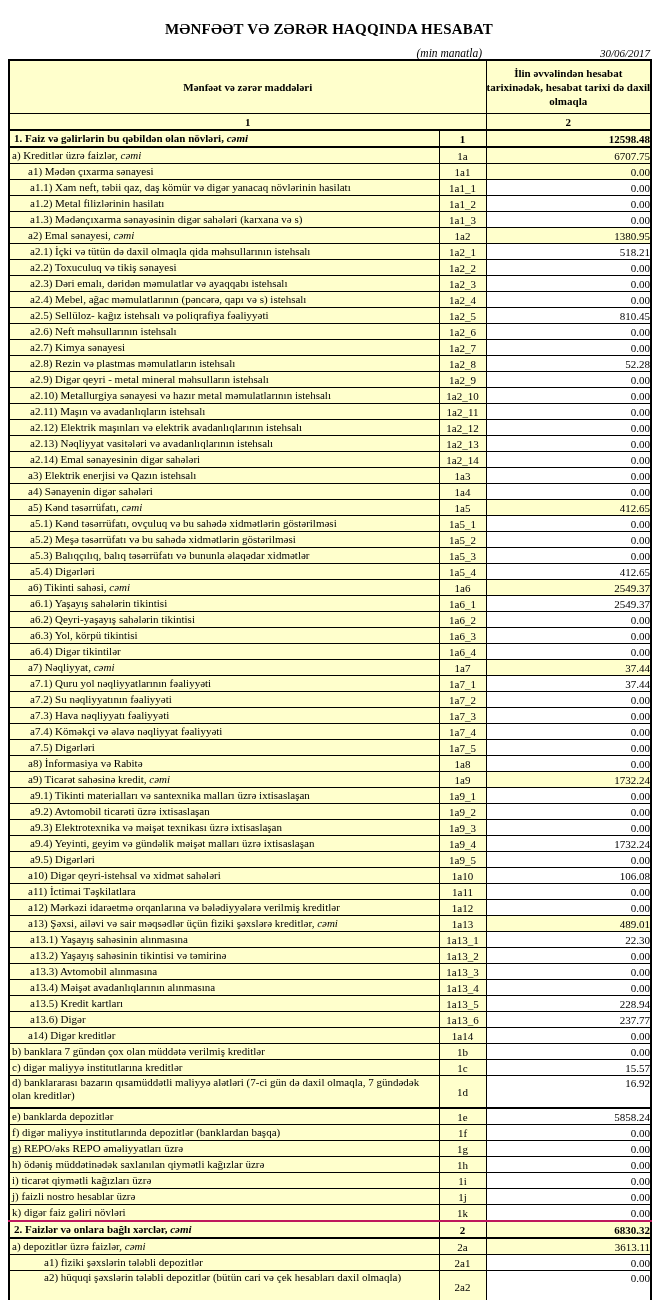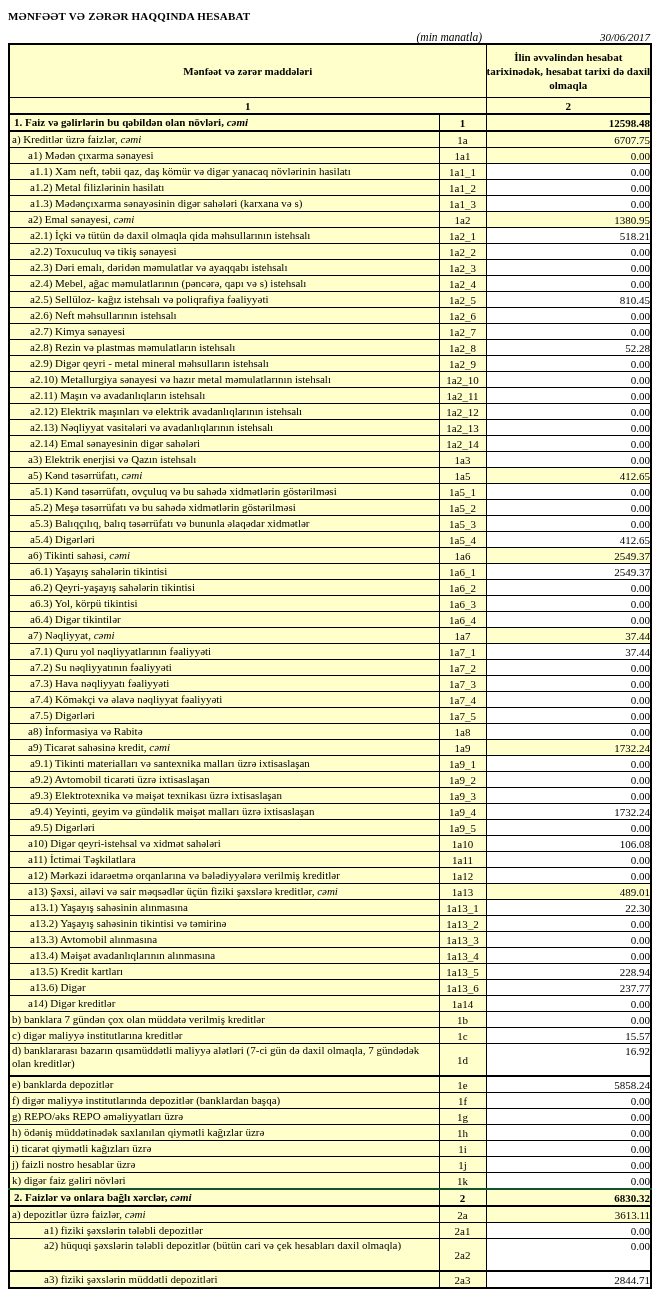--- a/index.html
+++ b/index.html
@@ -8,23 +8,24 @@
     background: #ffffff;
     width: 658px;
   }
   body {
     font-family: "Liberation Serif", "DejaVu Serif", serif;
     color: #000000;
   }
   .page { width: 642px; margin: 0 8px; }
 
   .title {
+    text-align: center;
     font-weight: bold;
-    font-size: 11px;
-    padding-top: 10px;
+    font-size: 15px;
+    padding-top: 21px;
     letter-spacing: 0.2px;
   }
   .subhead {
     position: relative;
     height: 17px;
     margin-top: 4px;
   }
   .subhead .unit {
     position: absolute;
     right: 168px;
@@ -80,21 +81,21 @@
   td.val  { text-align: right; padding-right: 3px; }
   td.val.y { background: var(--cell-yellow, #FFFFCC); }
   td.val.w { background: #ffffff; }
 
   td.lbl.lvl0 { padding-left: 4px; }
   td.lbl.lvl1 { padding-left: 2px; }
   td.lbl.lvl2 { padding-left: 18px; }
   td.lbl.lvl3 { padding-left: 20px; }
   td.lbl.lvl4 { padding-left: 34px; }
 
-  tr.section td { font-weight: bold; border-top: 2px solid #14532d; border-bottom: 2px solid #000; }
+  tr.section td { font-weight: bold; border-top: 2px solid #be185d; border-bottom: 2px solid #000; }
   tr.h2 td { height: 30px; }
   tr.h2 td.lbl, tr.h2 td.val { vertical-align: top; }
   tr.h2 td.val { padding-top: 1px; }
   tr.h2 td { border-bottom: 2px solid #000; }
 </style>
 </head>
 <body>
 
 <div class="page">
 
@@ -226,20 +227,25 @@
           <td class="lbl lvl3"><span>a2.14) Emal sənayesinin digər sahələri</span></td>
           <td class="code">1a2_14</td>
           <td class="val w">0.00</td>
         </tr>
         <tr>
           <td class="lbl lvl2"><span>a3) Elektrik enerjisi və Qazın istehsalı</span></td>
           <td class="code">1a3</td>
           <td class="val w">0.00</td>
         </tr>
         <tr>
+          <td class="lbl lvl2"><span>a4) Sənayenin digər sahələri</span></td>
+          <td class="code">1a4</td>
+          <td class="val w">0.00</td>
+        </tr>
+        <tr>
           <td class="lbl lvl2"><span>a5) Kənd təsərrüfatı, </span><i>cəmi</i></td>
           <td class="code">1a5</td>
           <td class="val y">412.65</td>
         </tr>
         <tr>
           <td class="lbl lvl3"><span>a5.1) Kənd təsərrüfatı, ovçuluq və bu sahədə xidmətlərin göstərilməsi</span></td>
           <td class="code">1a5_1</td>
           <td class="val w">0.00</td>
         </tr>
         <tr>

